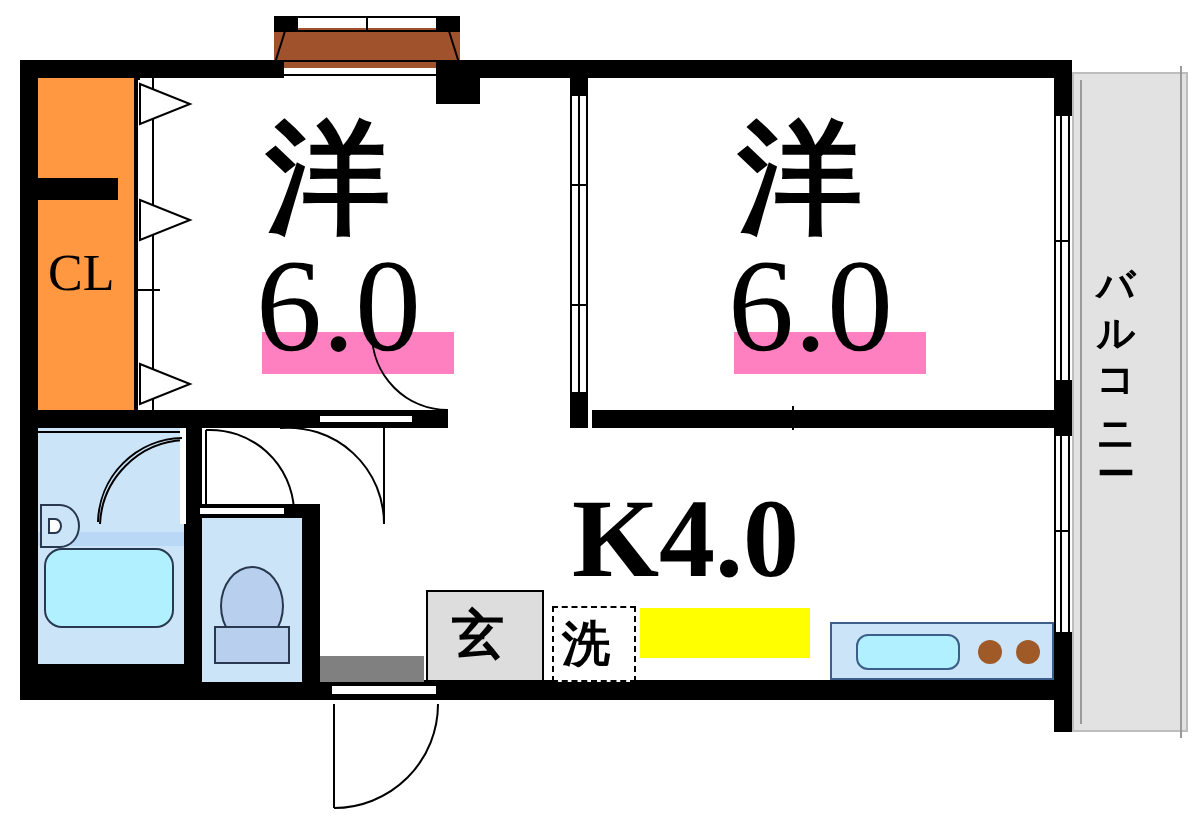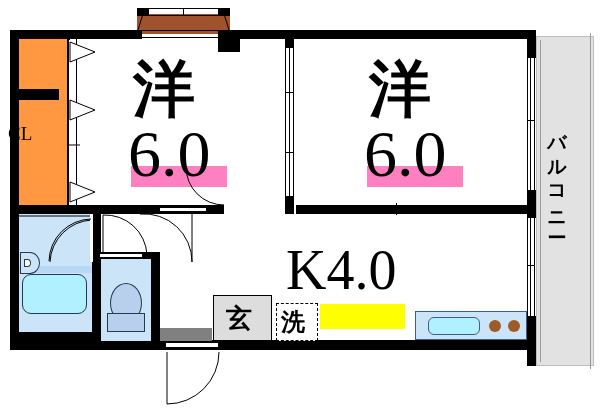--- a/index.html
+++ b/index.html
@@ -73,21 +73,21 @@
 
   <div class="wall" style="left:66px;top:30px;width:4px;height:10px;"></div>
 
   <div class="wall" style="left:92px;top:214px;width:9px;height:127px;"></div>
   <div class="wall" style="left:151px;top:258px;width:9px;height:92px;"></div>
   <div class="wall" style="left:101px;top:252px;width:59px;height:7px;"></div>
   <div class="wall" style="left:19px;top:332px;width:74px;height:9px;"></div>
 
   <div class="fill" style="left:19px;top:39px;width:48px;height:166px;background:#FF9840;"></div>
   <div class="wall" style="left:19px;top:89px;width:40px;height:11px;"></div>
-  <div class="txt serif-num" style="left:8px;top:124px;font-size:19px;">CL</div>
+  <div class="txt serif-num" style="left:24px;top:124px;font-size:26px;">CL</div>
 
   <div class="line" style="left:67px;top:39px;width:2px;height:166px;background:#000;"></div>
   <div class="line" style="left:76px;top:39px;width:1px;height:166px;background:#000;"></div>
 
   <div class="fill" style="left:131px;top:166px;width:96px;height:21px;background:#FF80C0;"></div>
   <div class="txt kanji" style="left:133px;top:58px;font-size:62px;">洋</div>
   <div class="txt serif-num" style="left:128px;top:121px;font-size:66px;">6.0</div>
 
   <div class="fill" style="left:367px;top:166px;width:96px;height:21px;background:#FF80C0;"></div>
   <div class="txt kanji" style="left:369px;top:58px;font-size:62px;">洋</div>
@@ -104,21 +104,21 @@
   <div class="line" style="left:534px;top:58px;width:1px;height:132px;"></div>
   <div class="line" style="left:530px;top:58px;width:1px;height:132px;"></div>
   <div class="line" style="left:528px;top:120px;width:7px;height:1px;"></div>
 
   <div class="line" style="left:527px;top:218px;width:1px;height:98px;"></div>
   <div class="line" style="left:534px;top:218px;width:1px;height:98px;"></div>
   <div class="line" style="left:530px;top:218px;width:1px;height:98px;"></div>
   <div class="line" style="left:528px;top:265px;width:7px;height:1px;"></div>
 
   <div class="fill" style="left:320px;top:304px;width:85px;height:25px;background:#FFFF00;"></div>
-  <div class="txt serif-num" style="left:286px;top:242px;font-size:56px;">K4.0</div>
+  <div class="txt serif-num" style="left:286px;top:242px;font-size:56px;font-weight:bold;">K4.0</div>
 
   <div class="fill" style="left:415px;top:311px;width:112px;height:29px;background:#CCE4F8;
               border:1px solid #3b5f8a;box-sizing:border-box;"></div>
   <div class="fill" style="left:428px;top:317px;width:52px;height:18px;background:#B0F0FF;
               border:1px solid #3b5f8a;border-radius:6px;box-sizing:border-box;"></div>
   <div class="fill" style="left:489px;top:320px;width:12px;height:12px;background:#A05A28;
               border-radius:50%;"></div>
   <div class="fill" style="left:508px;top:320px;width:12px;height:12px;background:#A05A28;
               border-radius:50%;"></div>
 

